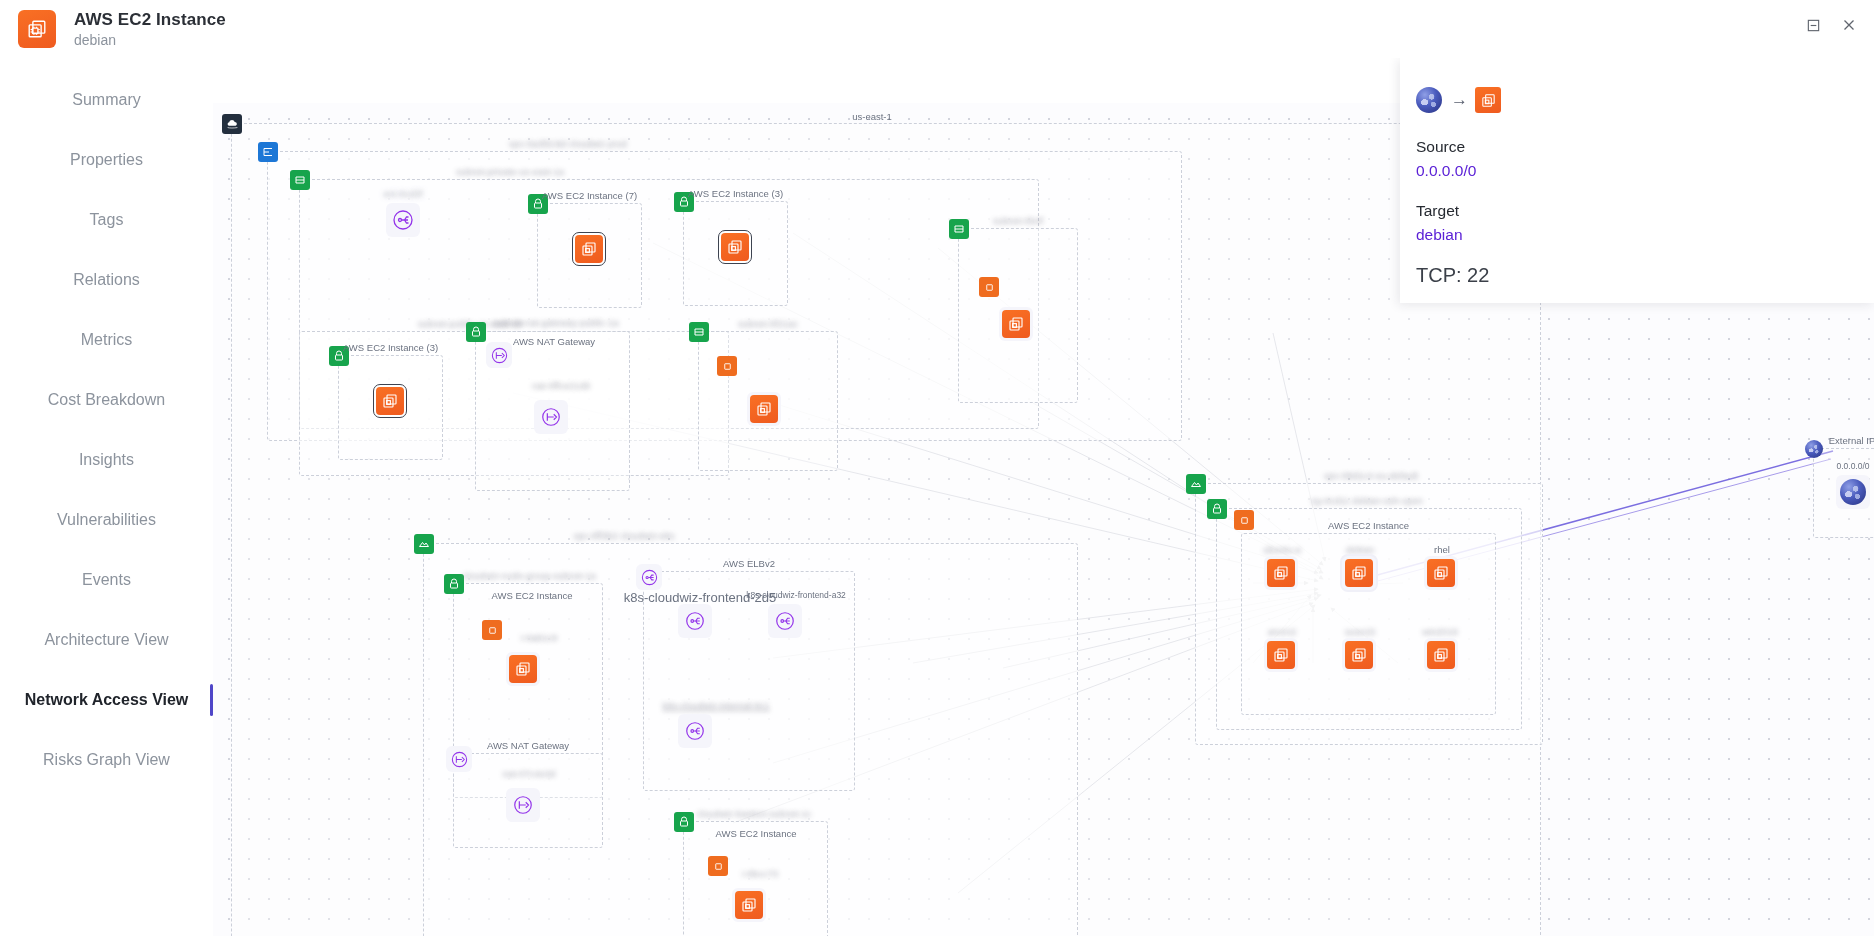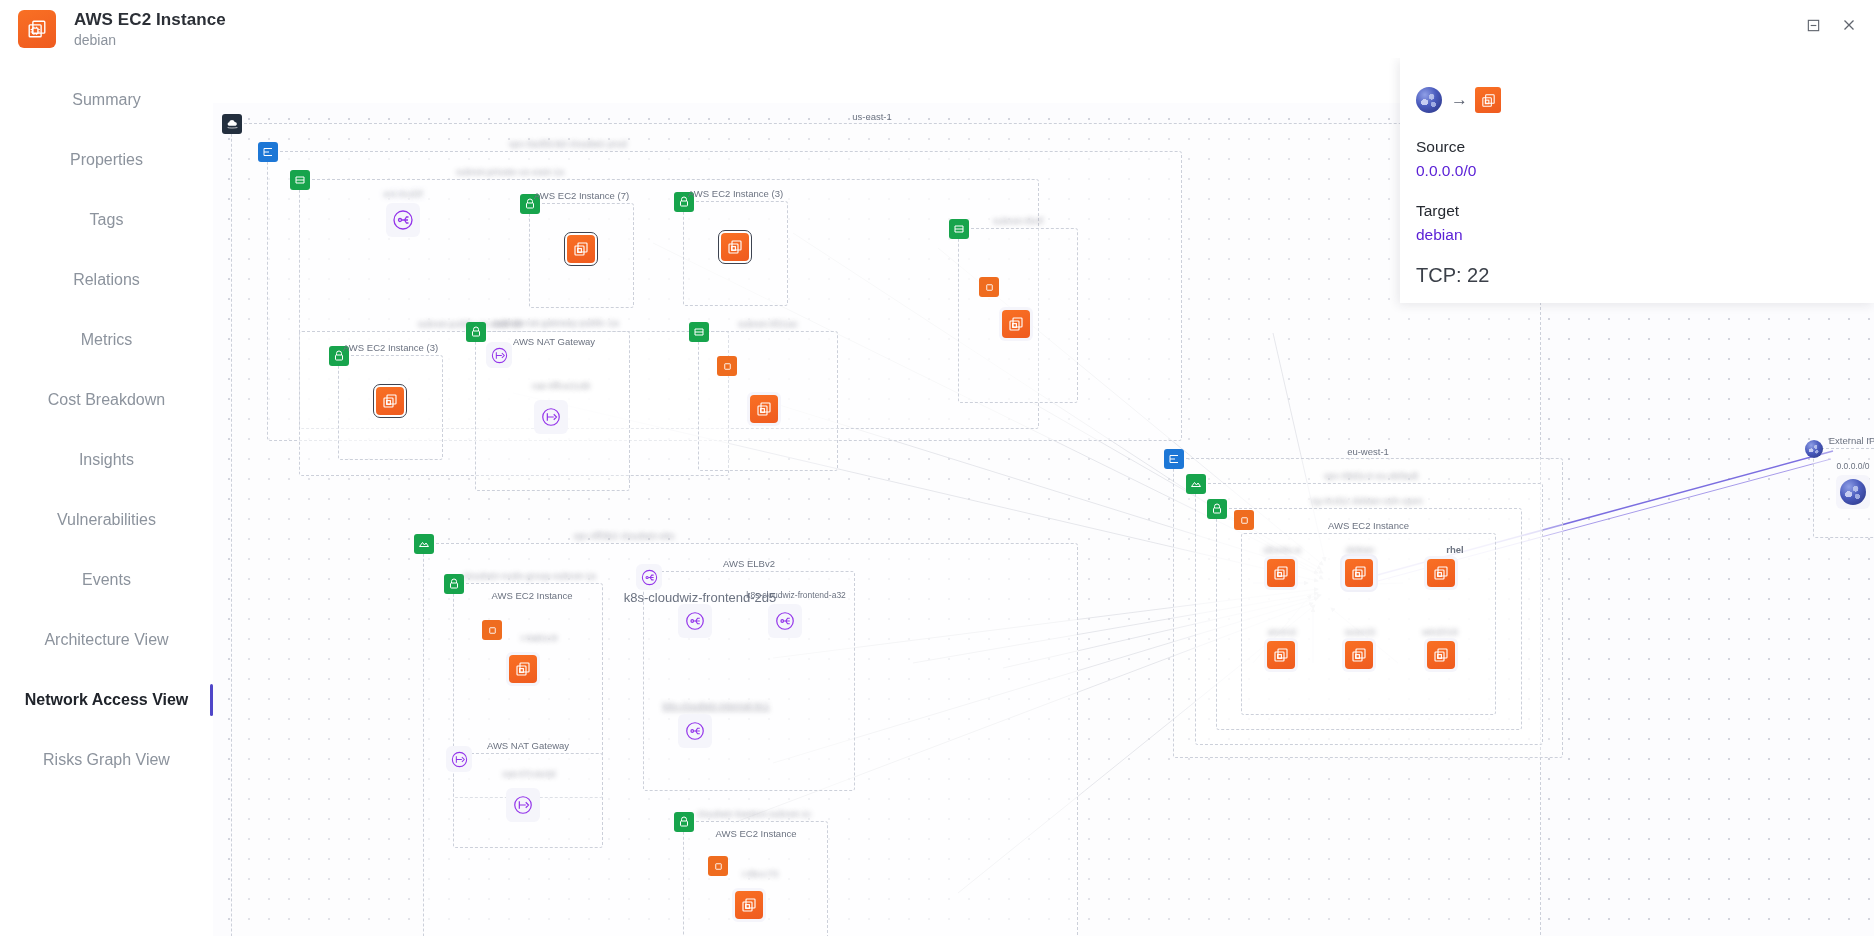--- a/index.html
+++ b/index.html
@@ -353,21 +353,21 @@
       <div class="node-label blur">eni-0cd3f</div>
       <div class="tile net">
         <svg width="24" height="24" viewBox="0 0 24 24" fill="none" stroke="#9333ea" stroke-width="1.3">
           <circle cx="12" cy="12" r="9"></circle>
             <circle cx="9" cy="12" r="1.5"></circle>
           <path d="M10.5 12h3M13.5 12l2-3h2M13.5 12l2 3h2M13.5 12h3.5"></path>
         </svg>
       </div>
     </div>
 
-    <div class="grp" style="left:316px; top:100px; width:105px; height:105px;">
+    <div class="grp" style="left:324px; top:100px; width:105px; height:105px;">
       <div class="badge sg">
         <svg width="12" height="12" viewBox="0 0 24 24" fill="none" stroke="#fff" stroke-width="2">
             <path d="M7 10V7a5 5 0 0110 0v3"></path>
             <rect x="5" y="10" width="14" height="10" rx="1.5"></rect>
           </svg>
       </div>
       <div class="grp-label">AWS EC2 Instance (7)</div>
       <div class="node boxed" style="left:34px; top:28px;">
         <div class="tile ec2">
           <svg width="18" height="18" viewBox="0 0 24 24" fill="none" stroke="#fff" stroke-width="1.5">
@@ -614,28 +614,20 @@
         <div class="tile ec2">
           <svg width="18" height="18" viewBox="0 0 24 24" fill="none" stroke="#fff" stroke-width="1.5">
               <rect x="8" y="4" width="12" height="12" rx="1"></rect>
               <rect x="4" y="8" width="12" height="12" rx="1"></rect>
               <rect x="7.5" y="11.5" width="5" height="5"></rect>
             </svg>
         </div>
       </div>
     </div>
 
-    <div class="grp" style="left:960px; top:355px; width:390px; height:300px;">
-      <div class="badge vpc">
-        <svg width="12" height="12" viewBox="0 0 24 24" fill="none" stroke="#fff" stroke-width="2">
-            <path d="M4 5h16M4 12h10M4 19h16M4 5v14"></path>
-          </svg>
-      </div>
-      <div class="grp-label" style="top:-13px;">eu-west-1</div>
-    </div>
     <div class="grp l2" style="left:982px; top:380px; width:348px; height:262px;">
       <div class="badge sub">
         <svg width="12" height="12" viewBox="0 0 24 24" fill="none" stroke="#fff" stroke-width="2">
             <path d="M3 17l6-8 4 5 3-4 5 7z"></path>
           </svg>
       </div>
       <div class="grp-label blur" style="left:175px;">vpc-08d1c4 eu-default</div>
     </div>
     <div class="grp" style="left:1003px; top:405px; width:306px; height:222px;">
       <div class="badge sg">
@@ -670,21 +662,21 @@
       <div class="node focus" style="left:100px; top:22px;">
         <div class="tile ec2">
           <svg width="18" height="18" viewBox="0 0 24 24" fill="none" stroke="#fff" stroke-width="1.5">
               <rect x="8" y="4" width="12" height="12" rx="1"></rect>
               <rect x="4" y="8" width="12" height="12" rx="1"></rect>
               <rect x="7.5" y="11.5" width="5" height="5"></rect>
             </svg>
         </div>
       </div>
 
-      <div class="grp-label" style="top:10px; left:213px;font-weight:bold;">rhel</div>
+      <div class="grp-label" style="top:10px; left:200px;">rhel</div>
       <div class="node" style="left:182px; top:22px;">
         <div class="tile ec2">
           <svg width="18" height="18" viewBox="0 0 24 24" fill="none" stroke="#fff" stroke-width="1.5">
               <rect x="8" y="4" width="12" height="12" rx="1"></rect>
               <rect x="4" y="8" width="12" height="12" rx="1"></rect>
               <rect x="7.5" y="11.5" width="5" height="5"></rect>
             </svg>
         </div>
       </div>
 

